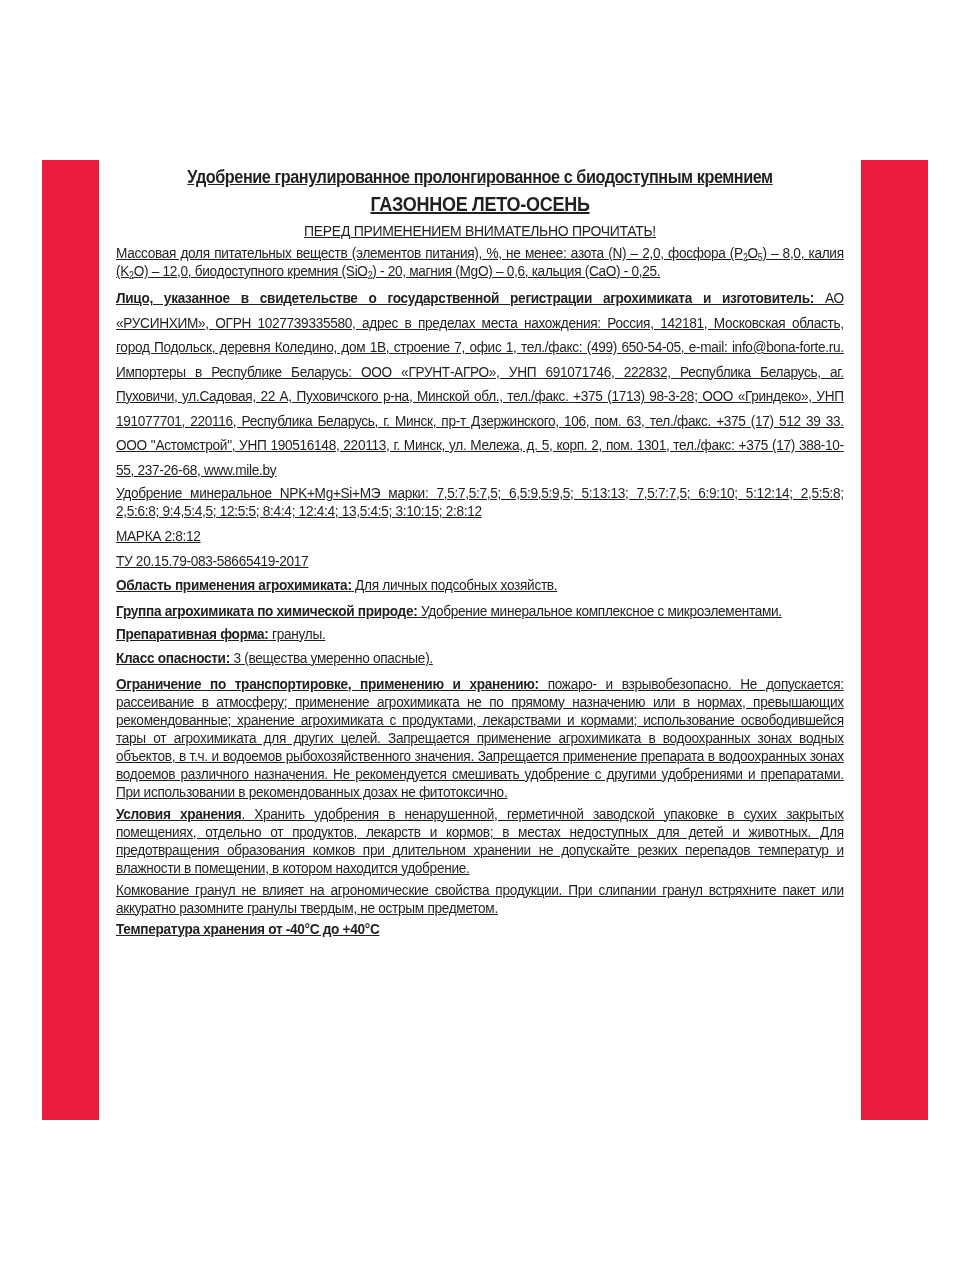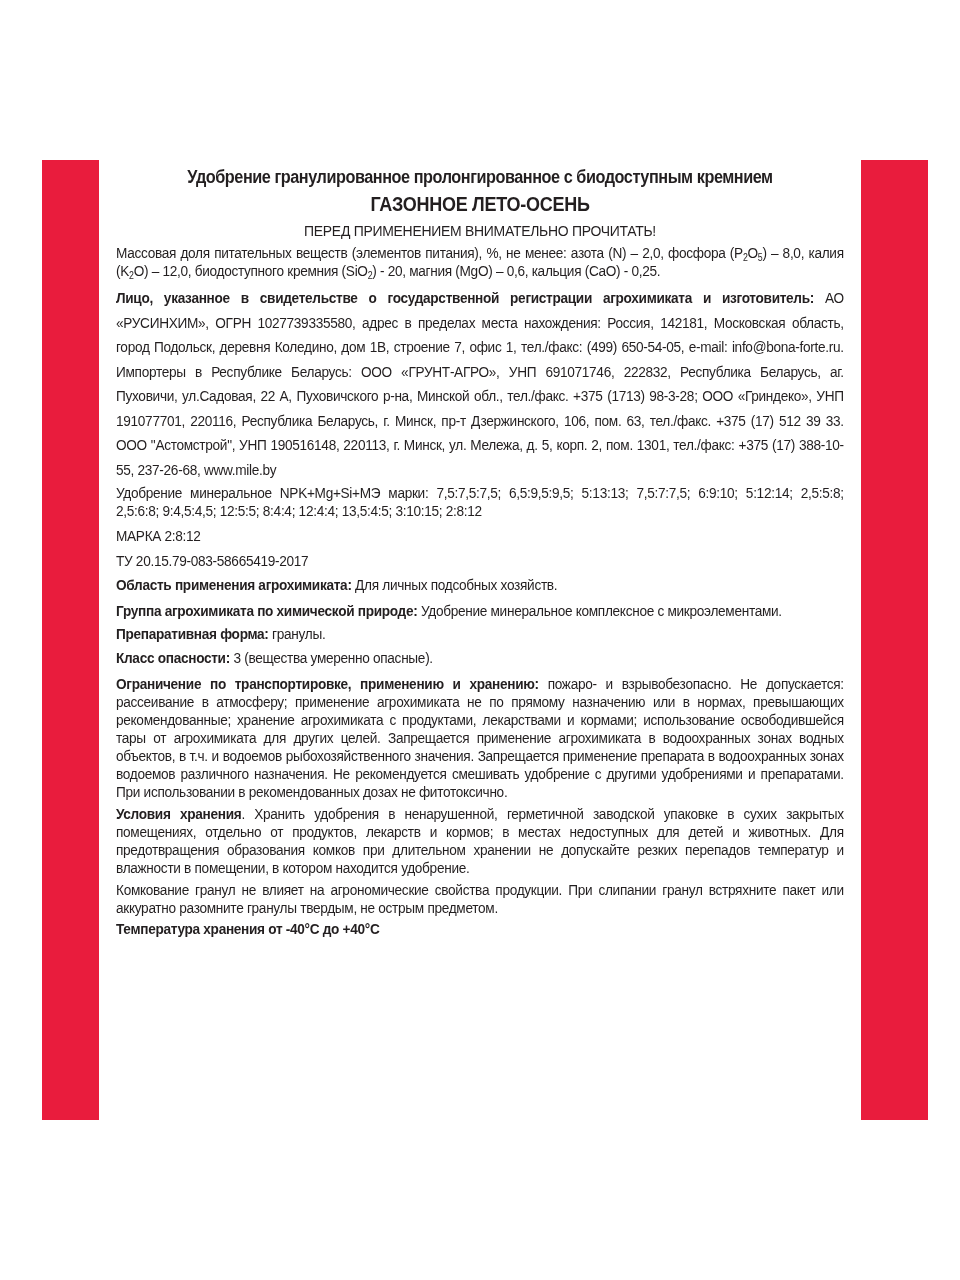--- a/index.html
+++ b/index.html
@@ -1,21 +1,21 @@
 <!DOCTYPE html>
 <html><head>
 <meta charset="utf-8">
 <style>
   html, body { margin: 0; padding: 0; background: #ffffff; }
   body { width: 960px; height: 1280px; position: relative; overflow: hidden;
          font-family: "Liberation Sans", "DejaVu Sans", sans-serif; color: #231f20; }
   .bar { position: absolute; top: 160px; height: 960px; background: #e91c3d; }
   .bar-left { left: 42px; width: 57px; }
   .bar-right { left: 861px; width: 67px; }
-  .content { position: absolute; left: 116px; top: 164px; width: 728px; }
+  .content { position: absolute; left: 116px; top: 164px; width: 728px; text-decoration: underline; }
   .head1 { text-align: center; font-weight: bold; font-size: 17.5px; line-height: 26px; letter-spacing: -0.5px; transform: scaleX(0.93); transform-origin: center; white-space: nowrap; }
   .head2 { text-align: center; font-weight: bold; font-size: 20px; line-height: 28px; letter-spacing: -0.3px; transform: scaleX(0.9); transform-origin: center; }
   .head3 { text-align: center; font-size: 15.5px; line-height: 26px; letter-spacing: -0.3px; transform: scaleX(0.9); transform-origin: center; }
   .p { font-size: 15.5px; text-align: justify; letter-spacing: -0.35px; margin: 0; }
   .p b { font-weight: bold; }
   .lh-tight { line-height: 18px; }
   .lh-loose { line-height: 24.5px; }
   .gap { height: 6px; }
   .gap-s { height: 4px; }
   sub { font-size: 10px; vertical-align: -3px; line-height: 0; }

